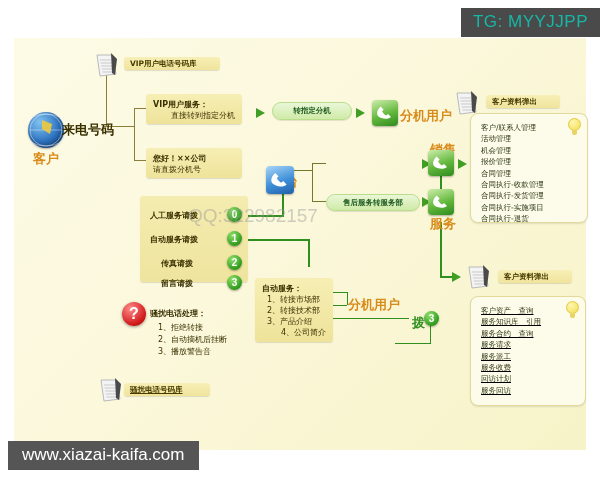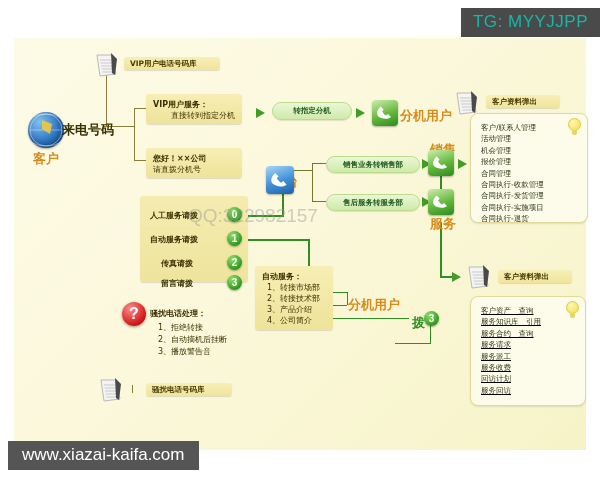--- a/index.html
+++ b/index.html
@@ -209,21 +209,20 @@
   </div>
   <div class="ylabel" style="left:486px;top:95px;width:62px;height:13px;">客户资料弹出</div>
 
   <div class="cap cap-orange" style="left:272px;top:157px;margin-top:16px;">前台</div>
   <div class="phone-blue" style="left:266px;top:166px;">
     <svg width="22" height="22" viewBox="0 0 20 20">
         <path d="M3 13 C6 16 13 17 16 14 L13 11 L11 12.5 C9.5 11.5 8 10 7 8.5 L8.6 6.6 L5.6 3.6 C2.6 6.6 1 10 3 13 Z" fill="#ffffff"></path>
       </svg>
   </div>
 
-  <div class="gpill" style="left:326px;top:156px;width:92px;height:15px;">销售业务转销售部</div>
   <div class="arrow" style="left:422px;top:159px;"></div>
   <div class="cap cap-orange" style="left:430px;top:141px;">销售</div>
   <div class="phone-green" style="left:428px;top:150px;">
     <svg width="20" height="20" viewBox="0 0 20 20">
         <path d="M3 13 C6 16 13 17 16 14 L13 11 L11 12.5 C9.5 11.5 8 10 7 8.5 L8.6 6.6 L5.6 3.6 C2.6 6.6 1 10 3 13 Z" fill="#ffffff"></path>
       </svg>
   </div>
   <div class="arrow" style="left:458px;top:159px;"></div>
 
   <div class="gpill" style="left:326px;top:194px;width:92px;height:15px;">售后服务转服务部</div>
@@ -279,27 +278,27 @@
       <li>服务知识库　引用</li>
       <li>服务合约　查询</li>
       <li>服务请求</li>
       <li>服务派工</li>
       <li>服务收费</li>
       <li>回访计划</li>
       <li>服务回访</li>
     </ul>
   </div>
 
-  <div class="ybox" style="left:255px;top:266px;width:78px;height:64px;">
+  <div class="ybox" style="left:255px;top:278px;width:78px;height:64px;">
     <div class="boxtext">
       <div class="t">自动服务：</div>
       <div style="padding-left:5px;">1、转接市场部</div>
       <div style="padding-left:5px;">2、转接技术部</div>
       <div style="padding-left:5px;">3、产品介绍</div>
-      <div style="padding-left:5px;">4、公司简介</div>
+      <div style="padding-left:5px;text-align:right;">4、公司简介</div>
     </div>
   </div>
   <div class="cap cap-orange" style="left:348px;top:296px;">分机用户</div>
   <div class="cap cap-green" style="left:412px;top:314px;">拨</div>
   <div class="numcircle" style="left:424px;top:311px;">3</div>
 
 
   <div class="qmark" style="left:122px;top:302px;">?</div>
   <div class="ybox" style="left:118px;top:298px;width:120px;height:56px;background:linear-gradient(180deg,#f6eeb6 0%,#efe39c 100%);z-index:-1;"></div>
   <div class="opt" style="left:150px;top:308px;">骚扰电话处理：</div>
@@ -313,19 +312,19 @@
       <g stroke="#c9c9c9" stroke-width="1">
         <path d="M8 10 h11"></path>
           <path d="M8.6 13 h11"></path>
           <path d="M9.2 16 h11"></path>
           <path d="M9.8 19 h11"></path>
           <path d="M10.4 22 h11"></path>
       </g>
       <path d="M19 3 L25 9 L23 25 L20 23 Z" fill="#4a4a4a"></path>
     </svg>
   </div>
-  <div class="ylabel" style="left:146px;top:383px;width:74px;height:13px;">骚扰电话号码库</div>
+  <div class="ylabel" style="left:124px;top:383px;width:74px;height:13px;text-decoration:underline;">骚扰电话号码库</div>
 
   <div class="wm wm1">QQ:322982157</div>
 
   <div class="url-badge">www.xiazai-kaifa.com</div>
 
 </div>
 
 </body></html>

